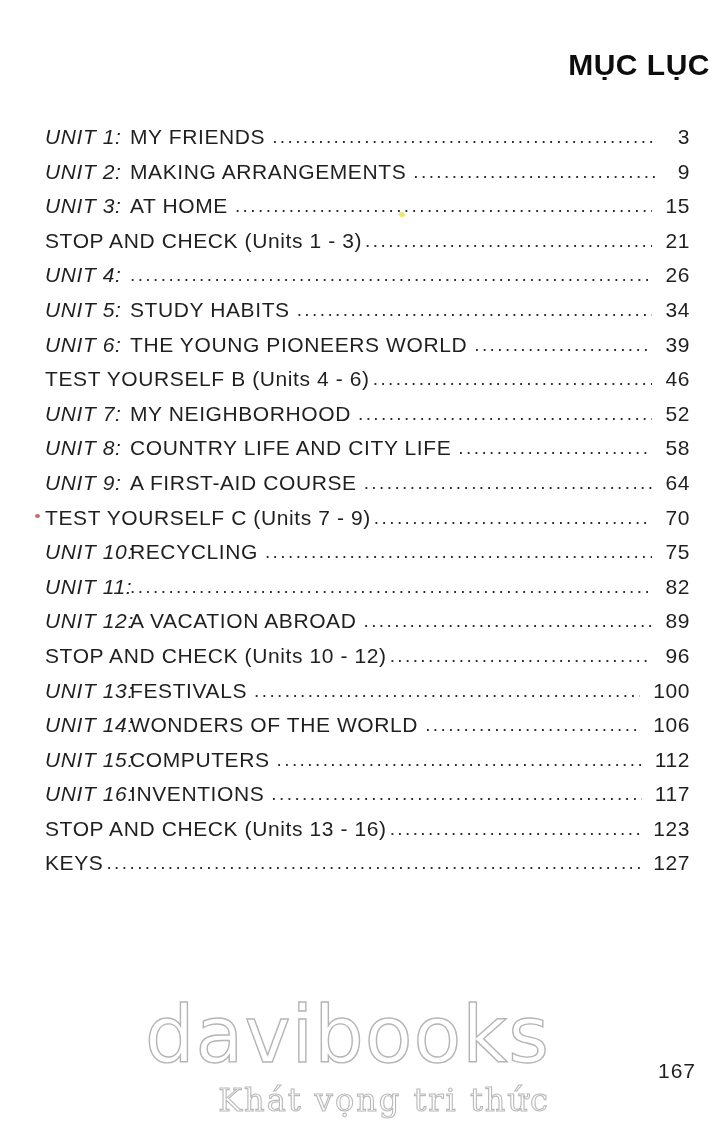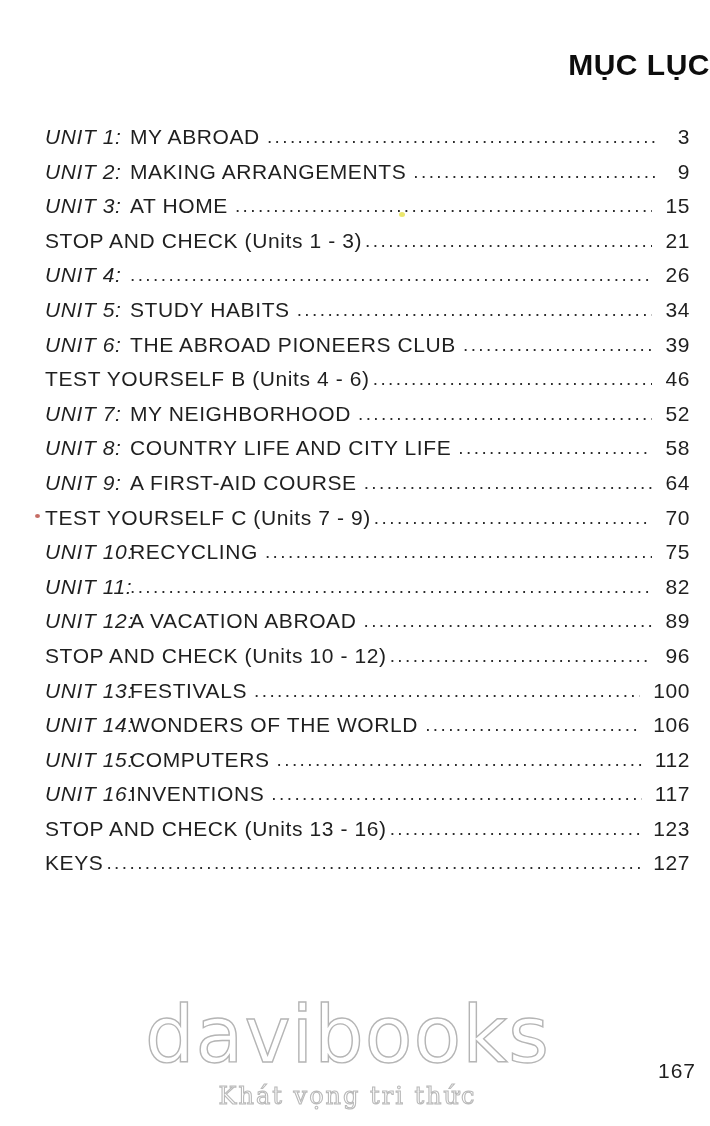--- a/index.html
+++ b/index.html
@@ -77,26 +77,25 @@
     font-family: "DejaVu Sans", sans-serif;
     font-size: 78px;
     line-height: 1;
     color: transparent;
     -webkit-text-stroke: 1.4px #b5b5b5;
     letter-spacing: 1px;
   }
   .wm-slogan {
     margin-top: 10px;
     font-family: "DejaVu Serif", serif;
-    font-size: 24px;
+    font-size: 32px;
     line-height: 1;
     color: transparent;
     -webkit-text-stroke: 1.1px #b9b9b9;
     letter-spacing: 2px;
-    text-align: center;
   }
 
   .pageno {
     position: absolute;
     top: 1059px;
     right: 14px;
     font-size: 21px;
     letter-spacing: 1px;
     color: #1f1f1f;
   }
@@ -108,21 +107,21 @@
 </head>
 <body>
 
 <div class="sheet">
 
   <h1 class="title">MỤC LỤC</h1>
 
   <div class="toc" id="toc">
       <div class="row">
     <span class="label">UNIT 1:</span>
-    <span class="etitle">MY ABROAD</span>
+    <span class="etitle">MY FRIENDS</span>
     <span class="dots">............................................................................................................................................................................................................................</span>
     <span class="epage">3</span>
   </div>
       <div class="row">
     <span class="label">UNIT 2:</span>
     <span class="etitle">MAKING ARRANGEMENTS</span>
     <span class="dots">............................................................................................................................................................................................................................</span>
     <span class="epage">9</span>
   </div>
       <div class="row">
@@ -143,21 +142,21 @@
     <span class="epage">26</span>
   </div>
       <div class="row">
     <span class="label">UNIT 5:</span>
     <span class="etitle">STUDY HABITS</span>
     <span class="dots">............................................................................................................................................................................................................................</span>
     <span class="epage">34</span>
   </div>
       <div class="row">
     <span class="label">UNIT 6:</span>
-    <span class="etitle">THE ABROAD PIONEERS CLUB</span>
+    <span class="etitle">THE YOUNG PIONEERS WORLD</span>
     <span class="dots">............................................................................................................................................................................................................................</span>
     <span class="epage">39</span>
   </div>
       <div class="row section">
 
     <span class="etitle">TEST YOURSELF B (Units 4 - 6)</span>
     <span class="dots">............................................................................................................................................................................................................................</span>
     <span class="epage">46</span>
   </div>
       <div class="row">

